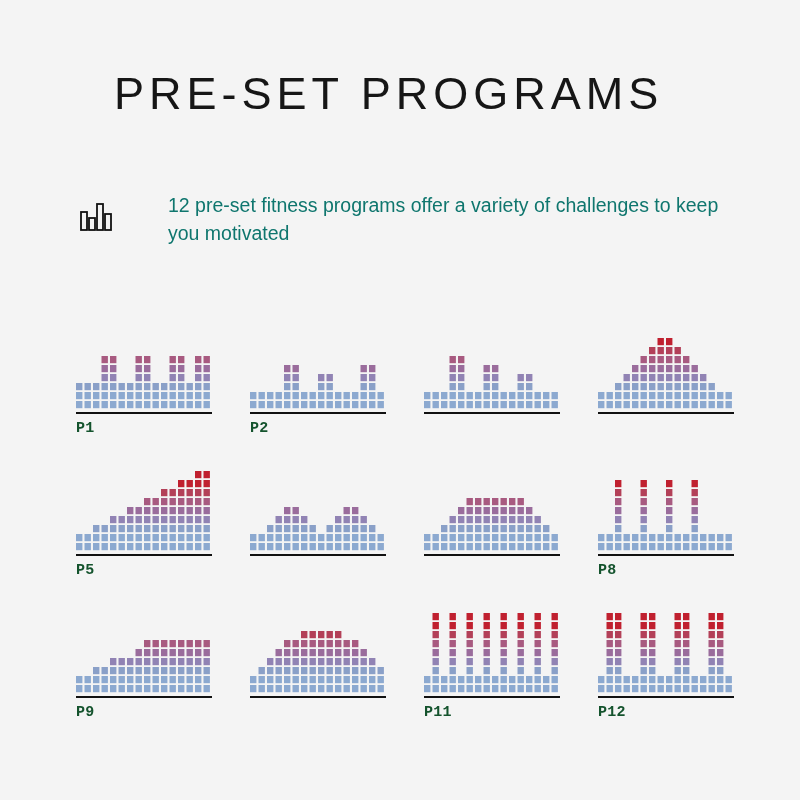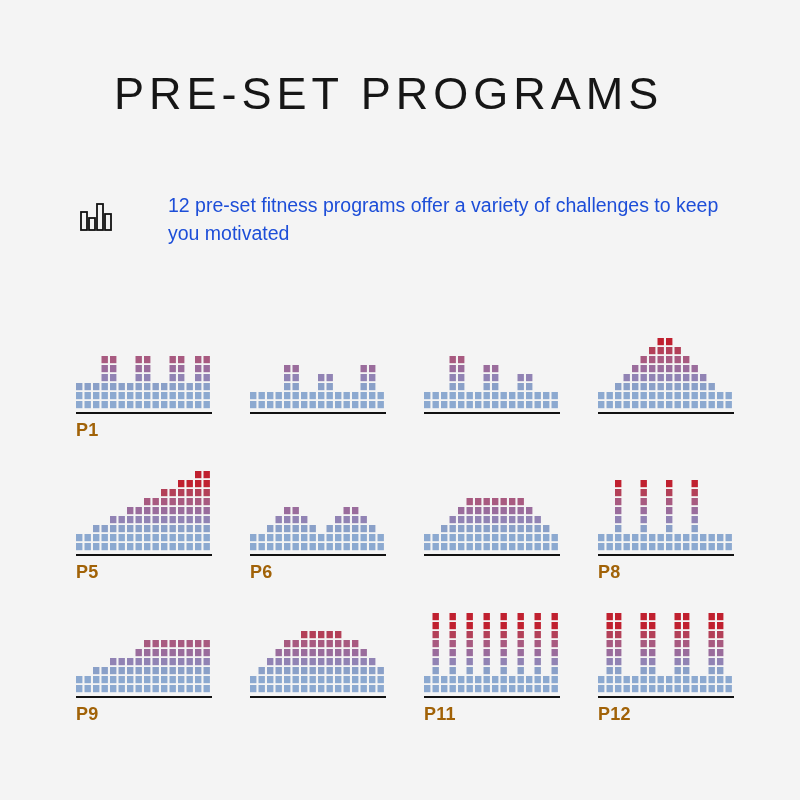--- a/index.html
+++ b/index.html
@@ -40,21 +40,21 @@
   .bars-icon {
     width: 36px;
     height: 36px;
     margin-top: 4px;
     flex: none;
   }
   .subtitle-text {
     margin-left: 52px;
     font-size: 19.5px;
     line-height: 1.42;
-    color: #1d4ed8;
+    color: #0f766e;
     max-width: 560px;
   }
 
   
   .program-grid {
     position: absolute;
     left: 76px;
     top: 320px;
     width: 660px;
     display: grid;
@@ -75,25 +75,26 @@
   .chart-svg {
     display: block;
   }
   .baseline {
     width: 136px;
     height: 2px;
     background: #111;
     margin-top: 2px;
   }
   .program-label {
-    font-size: 18px;
+    font-size: 15px;
     font-weight: bold;
-    color: #a16207;
+    color: #14532d;
     margin-top: 6px;
     letter-spacing: 0.3px;
+    font-family: Liberation Mono, monospace;
   }
 </style>
 </head>
 <body>
 
 <div class="page-title">PRE-SET PROGRAMS</div>
 
 <div class="subtitle-block">
   <span class="bars-icon">
     <svg class="chart-svg" width="36" height="36" viewBox="0 0 36 36" aria-hidden="true">
@@ -234,20 +235,21 @@
           <rect x="119.00" y="81.00" width="6.4" height="7.2" fill="#8ca9d0"></rect>
           <rect x="119.00" y="72.00" width="6.4" height="7.2" fill="#8ca9d0"></rect>
           <rect x="119.00" y="63.00" width="6.4" height="7.2" fill="#8aa0c8"></rect>
           <rect x="119.00" y="54.00" width="6.4" height="7.2" fill="#9183b4"></rect>
           <rect x="119.00" y="45.00" width="6.4" height="7.2" fill="#9a6c9c"></rect>
           <rect x="127.50" y="81.00" width="6.4" height="7.2" fill="#8ca9d0"></rect>
           <rect x="127.50" y="72.00" width="6.4" height="7.2" fill="#8ca9d0"></rect>
         </svg>
       </div>
       <div class="baseline"></div>
+      <div class="program-label">P2</div>
     </div>
     <div class="program">
       <div class="chart-area">
         <svg width="136" height="90" class="chart-svg">
           <rect x="0.00" y="81.00" width="6.4" height="7.2" fill="#8ca9d0"></rect>
           <rect x="0.00" y="72.00" width="6.4" height="7.2" fill="#8ca9d0"></rect>
           <rect x="8.50" y="81.00" width="6.4" height="7.2" fill="#8ca9d0"></rect>
           <rect x="8.50" y="72.00" width="6.4" height="7.2" fill="#8ca9d0"></rect>
           <rect x="17.00" y="81.00" width="6.4" height="7.2" fill="#8ca9d0"></rect>
           <rect x="17.00" y="72.00" width="6.4" height="7.2" fill="#8ca9d0"></rect>
@@ -531,21 +533,20 @@
           <rect x="110.50" y="63.00" width="6.4" height="7.2" fill="#8aa0c8"></rect>
           <rect x="110.50" y="54.00" width="6.4" height="7.2" fill="#9183b4"></rect>
           <rect x="119.00" y="81.00" width="6.4" height="7.2" fill="#8ca9d0"></rect>
           <rect x="119.00" y="72.00" width="6.4" height="7.2" fill="#8ca9d0"></rect>
           <rect x="119.00" y="63.00" width="6.4" height="7.2" fill="#8aa0c8"></rect>
           <rect x="127.50" y="81.00" width="6.4" height="7.2" fill="#8ca9d0"></rect>
           <rect x="127.50" y="72.00" width="6.4" height="7.2" fill="#8ca9d0"></rect>
         </svg>
       </div>
       <div class="baseline"></div>
-      <div class="program-label">P6</div>
     </div>
     <div class="program">
       <div class="chart-area">
         <svg width="136" height="90" class="chart-svg">
           <rect x="0.00" y="81.00" width="6.4" height="7.2" fill="#8ca9d0"></rect>
           <rect x="0.00" y="72.00" width="6.4" height="7.2" fill="#8ca9d0"></rect>
           <rect x="8.50" y="81.00" width="6.4" height="7.2" fill="#8ca9d0"></rect>
           <rect x="8.50" y="72.00" width="6.4" height="7.2" fill="#8ca9d0"></rect>
           <rect x="17.00" y="81.00" width="6.4" height="7.2" fill="#8ca9d0"></rect>
           <rect x="17.00" y="72.00" width="6.4" height="7.2" fill="#8ca9d0"></rect>

